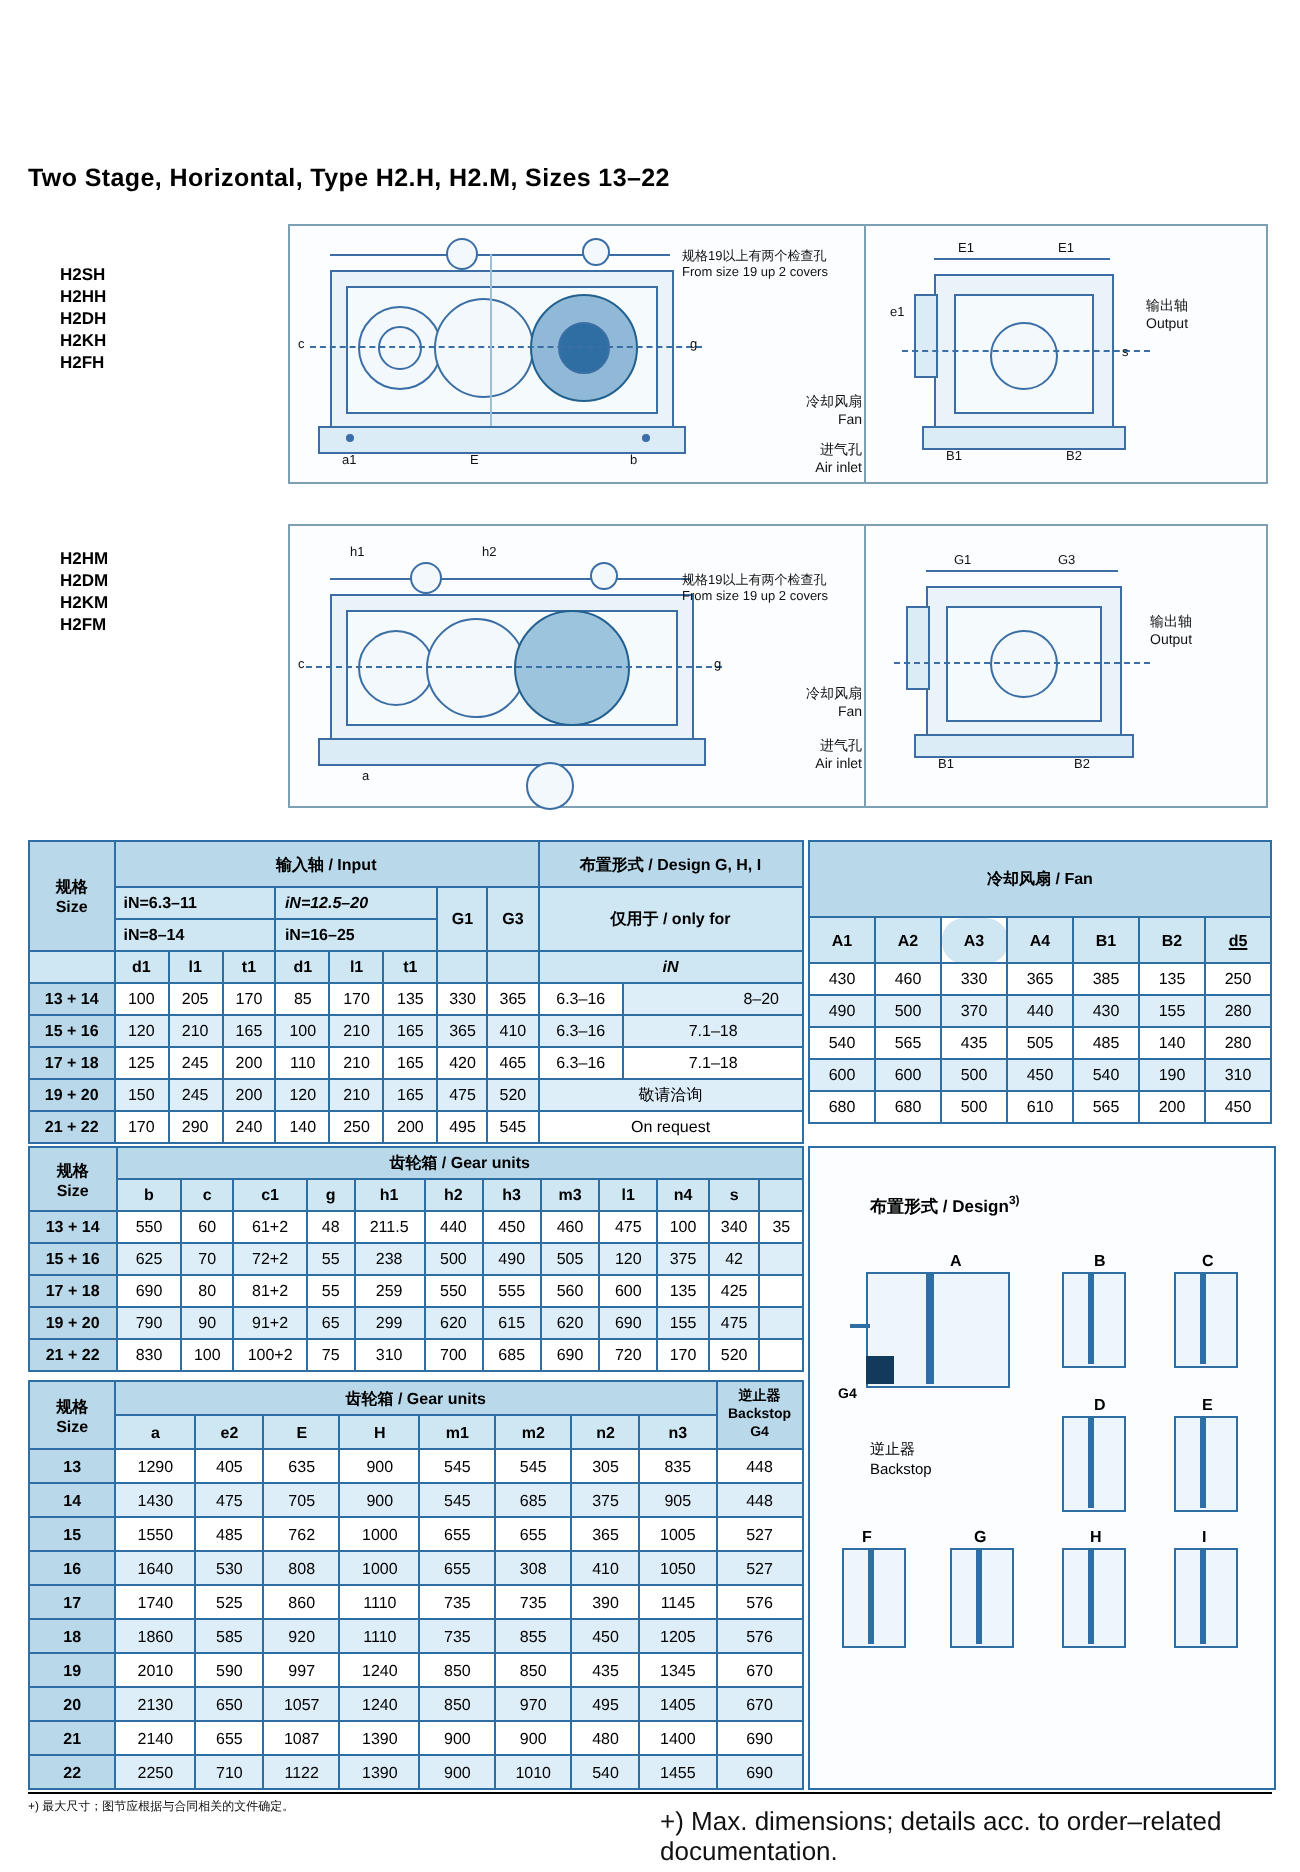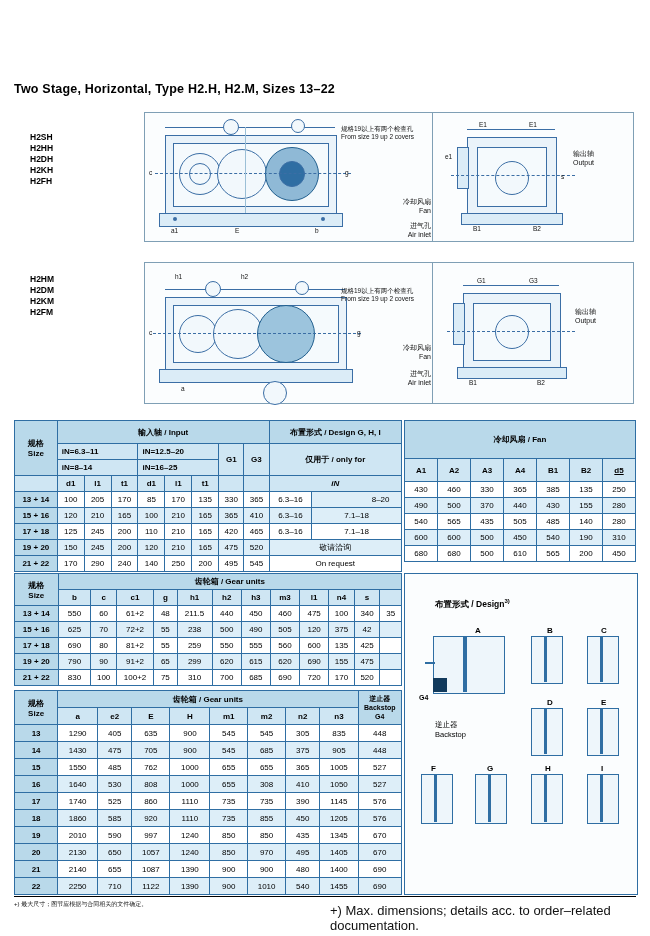--- a/index.html
+++ b/index.html
@@ -220,21 +220,21 @@
       </td>
       <td class="hdr" colspan="8">输入轴 / Input</td>
       <td class="hdr" colspan="2" style="height:22px;">
         <div>布置形式 / Design G, H, I</div>
       </td>
     </tr>
     <tr>
       <td class="hdr2" colspan="3" style="text-align:left;padding-left:4px;">
         <span>iN=6.3–11</span>
       </td>
-      <td class="hdr2" colspan="3" style="text-align:left;padding-left:4px;">
+      <td class="hdr2" colspan="3" style="text-align:left;padding-left:4px;font-style:italic;">
         <span>iN=12.5–20</span>
       </td>
       <td class="hdr2" rowspan="2" style="width:26px;">G1</td>
       <td class="hdr2" rowspan="2" style="width:26px;">G3</td>
       <td class="hdr2" rowspan="2" colspan="2">仅用于 / only for</td>
     </tr>
     <tr>
       <td class="hdr2" colspan="3" style="text-align:left;padding-left:4px;">
         <span>iN=8–14</span>
       </td>
@@ -322,21 +322,21 @@
     </table>
 
   <table id="tbl1b">
     <tbody>
         <tr>
       <td class="hdr" colspan="7" style="height:37px;margin-left:24px;">冷却风扇 / Fan</td>
     </tr>
     <tr>
       <td class="hdr2" style="width:32px;height:22px;">A1</td>
       <td class="hdr2" style="width:32px;">A2</td>
-      <td class="hdr2" style="width:32px;">A3</td>
+      <td class="hdr2" style="width:32px;border-radius:11px;">A3</td>
       <td class="hdr2" style="width:32px;">A4</td>
       <td class="hdr2" style="width:32px;">B1</td>
       <td class="hdr2" style="width:32px;">B2</td>
       <td class="hdr2" style="width:32px;text-decoration:underline;">d5</td>
     </tr>
     <tr>
       <td>430</td>
       <td>460</td>
       <td>330</td>
       <td>365</td>

